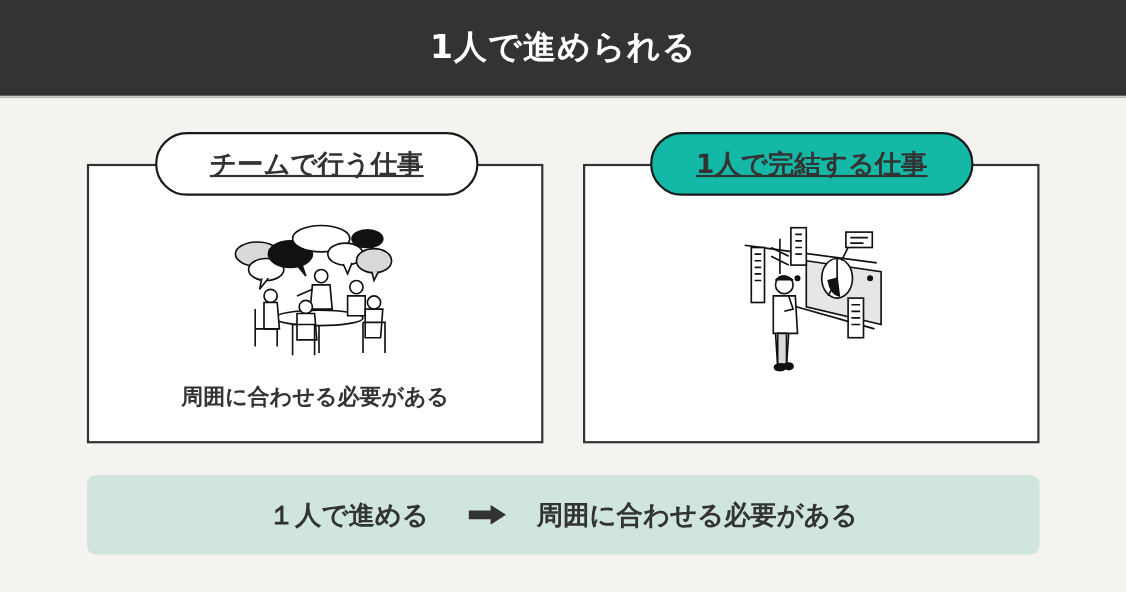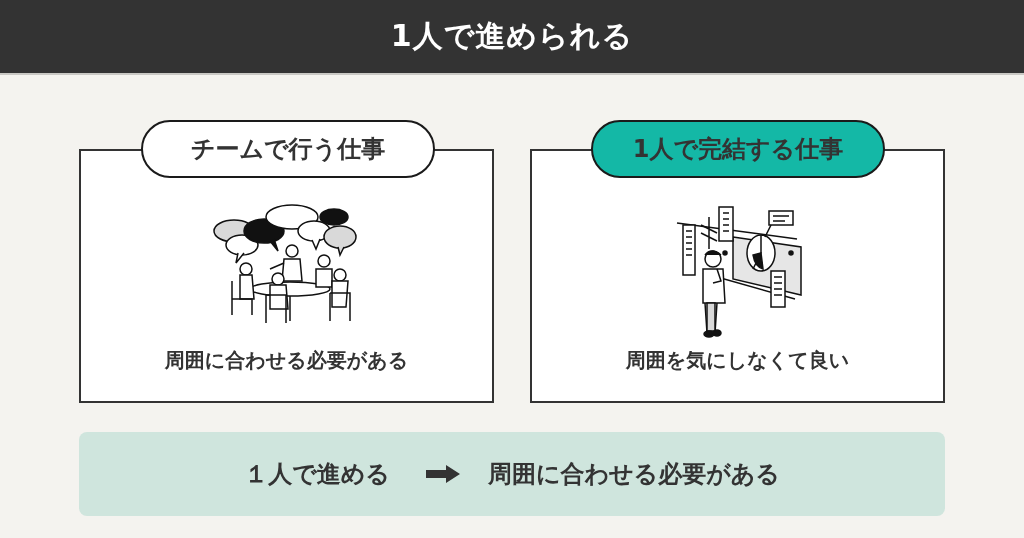--- a/index.html
+++ b/index.html
@@ -3,51 +3,51 @@
   <meta charset="utf-8">
   <style>
     * { margin: 0; padding: 0; box-sizing: border-box; }
     html, body {
       width: 1024px; height: 538px; overflow: hidden;
       background: #f4f3ef;
       font-family: "DejaVu Sans", "Liberation Sans", sans-serif;
       color: #333333;
     }
     .header {
-      position: absolute; left: 0; top: 0; width: 1024px; height: 75px;
+      position: absolute; left: 0; top: 0; width: 1024px; height: 89px;
       background: #333333;
       display: flex; align-items: center; justify-content: center;
       border-bottom: 2px solid #c9c8c4;
     }
     .header-title {
       color: #ffffff; font-size: 30px; font-weight: bold; letter-spacing: 1px;
     }
     .card {
       position: absolute; top: 149px; width: 415px; height: 254px;
       background: #ffffff; border: 2px solid #333333;
     }
     .card.left { left: 79px; }
     .card.right { left: 530px; }
     .pill {
       position: absolute; top: 120px; width: 294px; height: 58px;
       border: 2px solid #1a1a1a; border-radius: 29px;
       display: flex; align-items: center; justify-content: center;
-      font-size: 24px; font-weight: bold; color: #333333; z-index: 2;
+      font-size: 24px; font-weight: bold; color: #333333; z-index: 2; text-decoration: underline;
     }
     .pill.left { left: 141px; background: #ffffff; }
     .pill.right { left: 591px; background: #14b8a6; }
     .illus {
       position: absolute; left: 50%; transform: translateX(-50%);
     }
     .card-caption {
       position: absolute; left: 0; right: 0; top: 196px;
       text-align: center; font-size: 20px; font-weight: bold; color: #333333;
     }
     .banner {
-      position: absolute; left: 79px; top: 432px; width: 866px; height: 84px;
+      position: absolute; left: 79px; top: 432px; width: 866px; height: 72px;
       background: #cfe5dd; border-radius: 8px;
       display: flex; align-items: center; justify-content: center;
       font-size: 24px; font-weight: bold; color: #333333;
     }
     .banner .arrow { margin: 0 28px 0 36px; display: inline-flex; align-items: center; }
   </style>
 </head>
 <body>
 
 <div class="header">
@@ -125,21 +125,20 @@
       <circle cx="40" cy="56" r="8" fill="#fff"></circle>
       <path d="M32 52 Q38 44 48 52" fill="#111"></path>
       <path d="M30 66 L50 66 L52 100 L30 100 Z" fill="#fff"></path>
       <path d="M44 66 L48 78 L40 80"></path>
       <path d="M32 100 L34 130 M44 100 L42 130"></path>
       <path d="M34 100 L42 100 L42 128 L34 128 Z" fill="#d9d9d9"></path>
       <ellipse cx="36" cy="131" rx="5" ry="3" fill="#111"></ellipse>
       <ellipse cx="44" cy="130" rx="4" ry="3" fill="#111"></ellipse>
     </g>
   </svg>
-  <div class="card-caption">周囲を気にしなくて良い</div>
 </div>
 
 <div class="banner">
   <span>１人で進める</span>
   <span class="arrow">
     <svg width="34" height="18" viewBox="0 0 34 18">
       <path d="M0 5 L20 5 L20 0 L34 9 L20 18 L20 13 L0 13 Z" fill="#333333"></path>
     </svg>
   </span>
   <span>周囲に合わせる必要がある</span>

